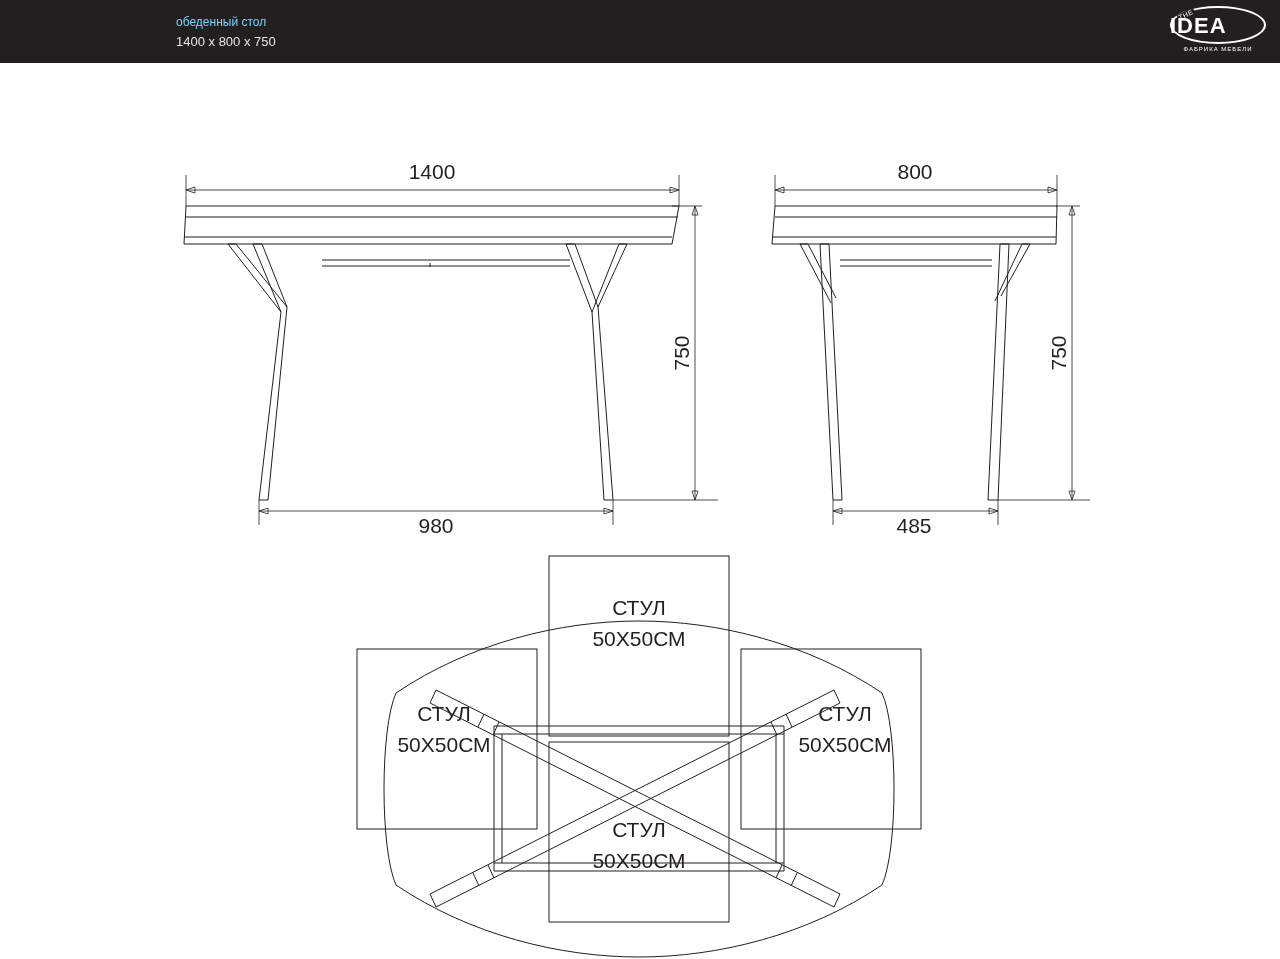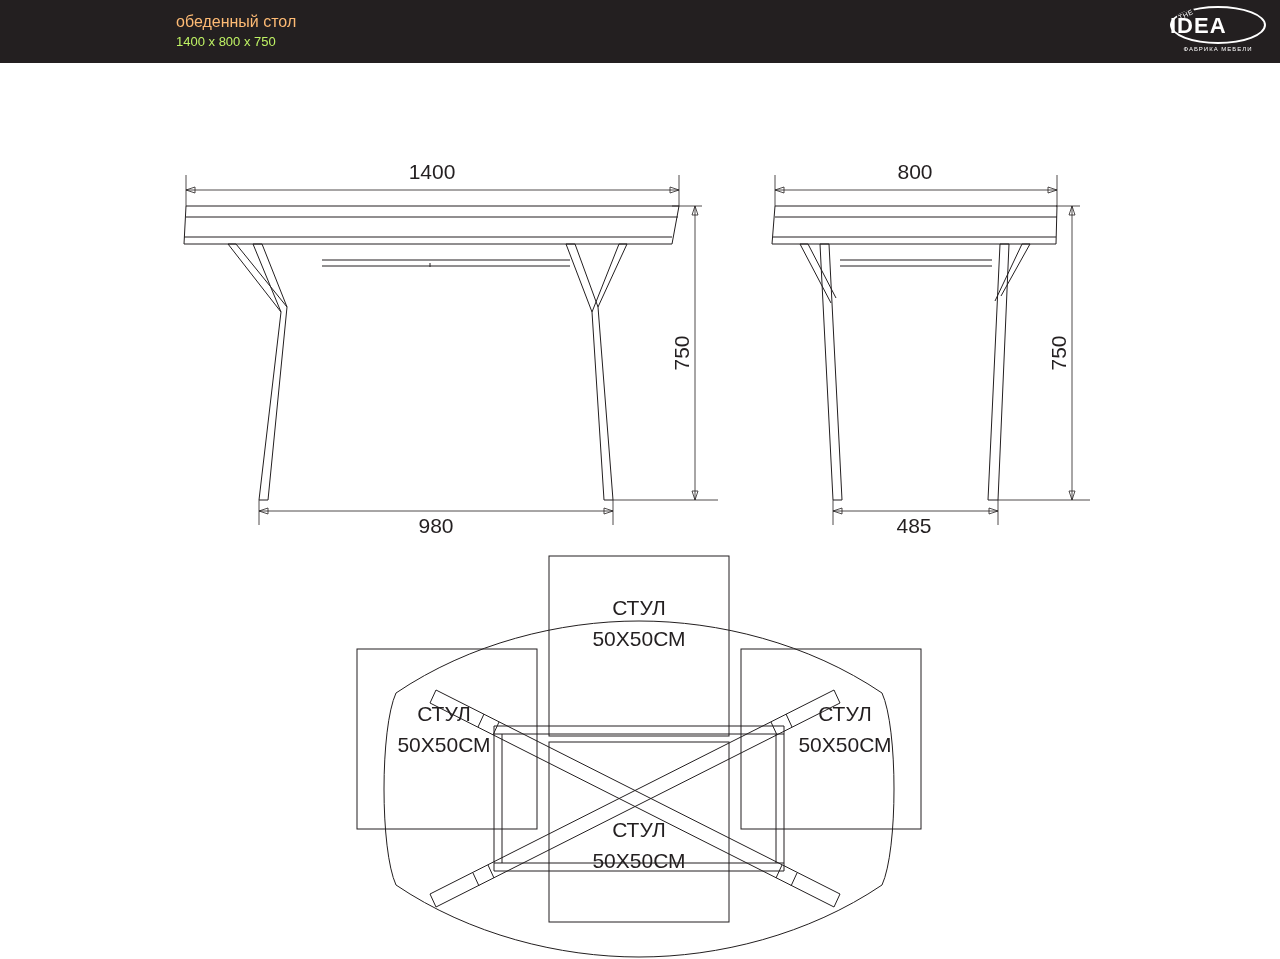--- a/index.html
+++ b/index.html
@@ -30,30 +30,30 @@
     left: 24px; top: 8px;
     font-size: 40px;
     letter-spacing: 2px;
     font-weight: 400;
     color: #ffffff;
     line-height: 46px;
   }
   #header-subtitle {
     position: absolute;
     left: 176px; top: 13px;
-    font-size: 16px;
-    color: #fdba74;
+    font-size: 12px;
+    color: #7dd3fc;
     font-weight: 400;
     line-height: 18px;
   }
   #header-dims {
     position: absolute;
     left: 176px; top: 34px;
     font-size: 13px;
-    color: #bef264;
+    color: #e5e5e5;
     font-weight: 400;
     line-height: 15px;
   }
   #logo {
     position: absolute;
     right: 14px; top: 6px;
     width: 96px; height: 50px;
   }
   #logo .logo-oval {
     position: absolute;

